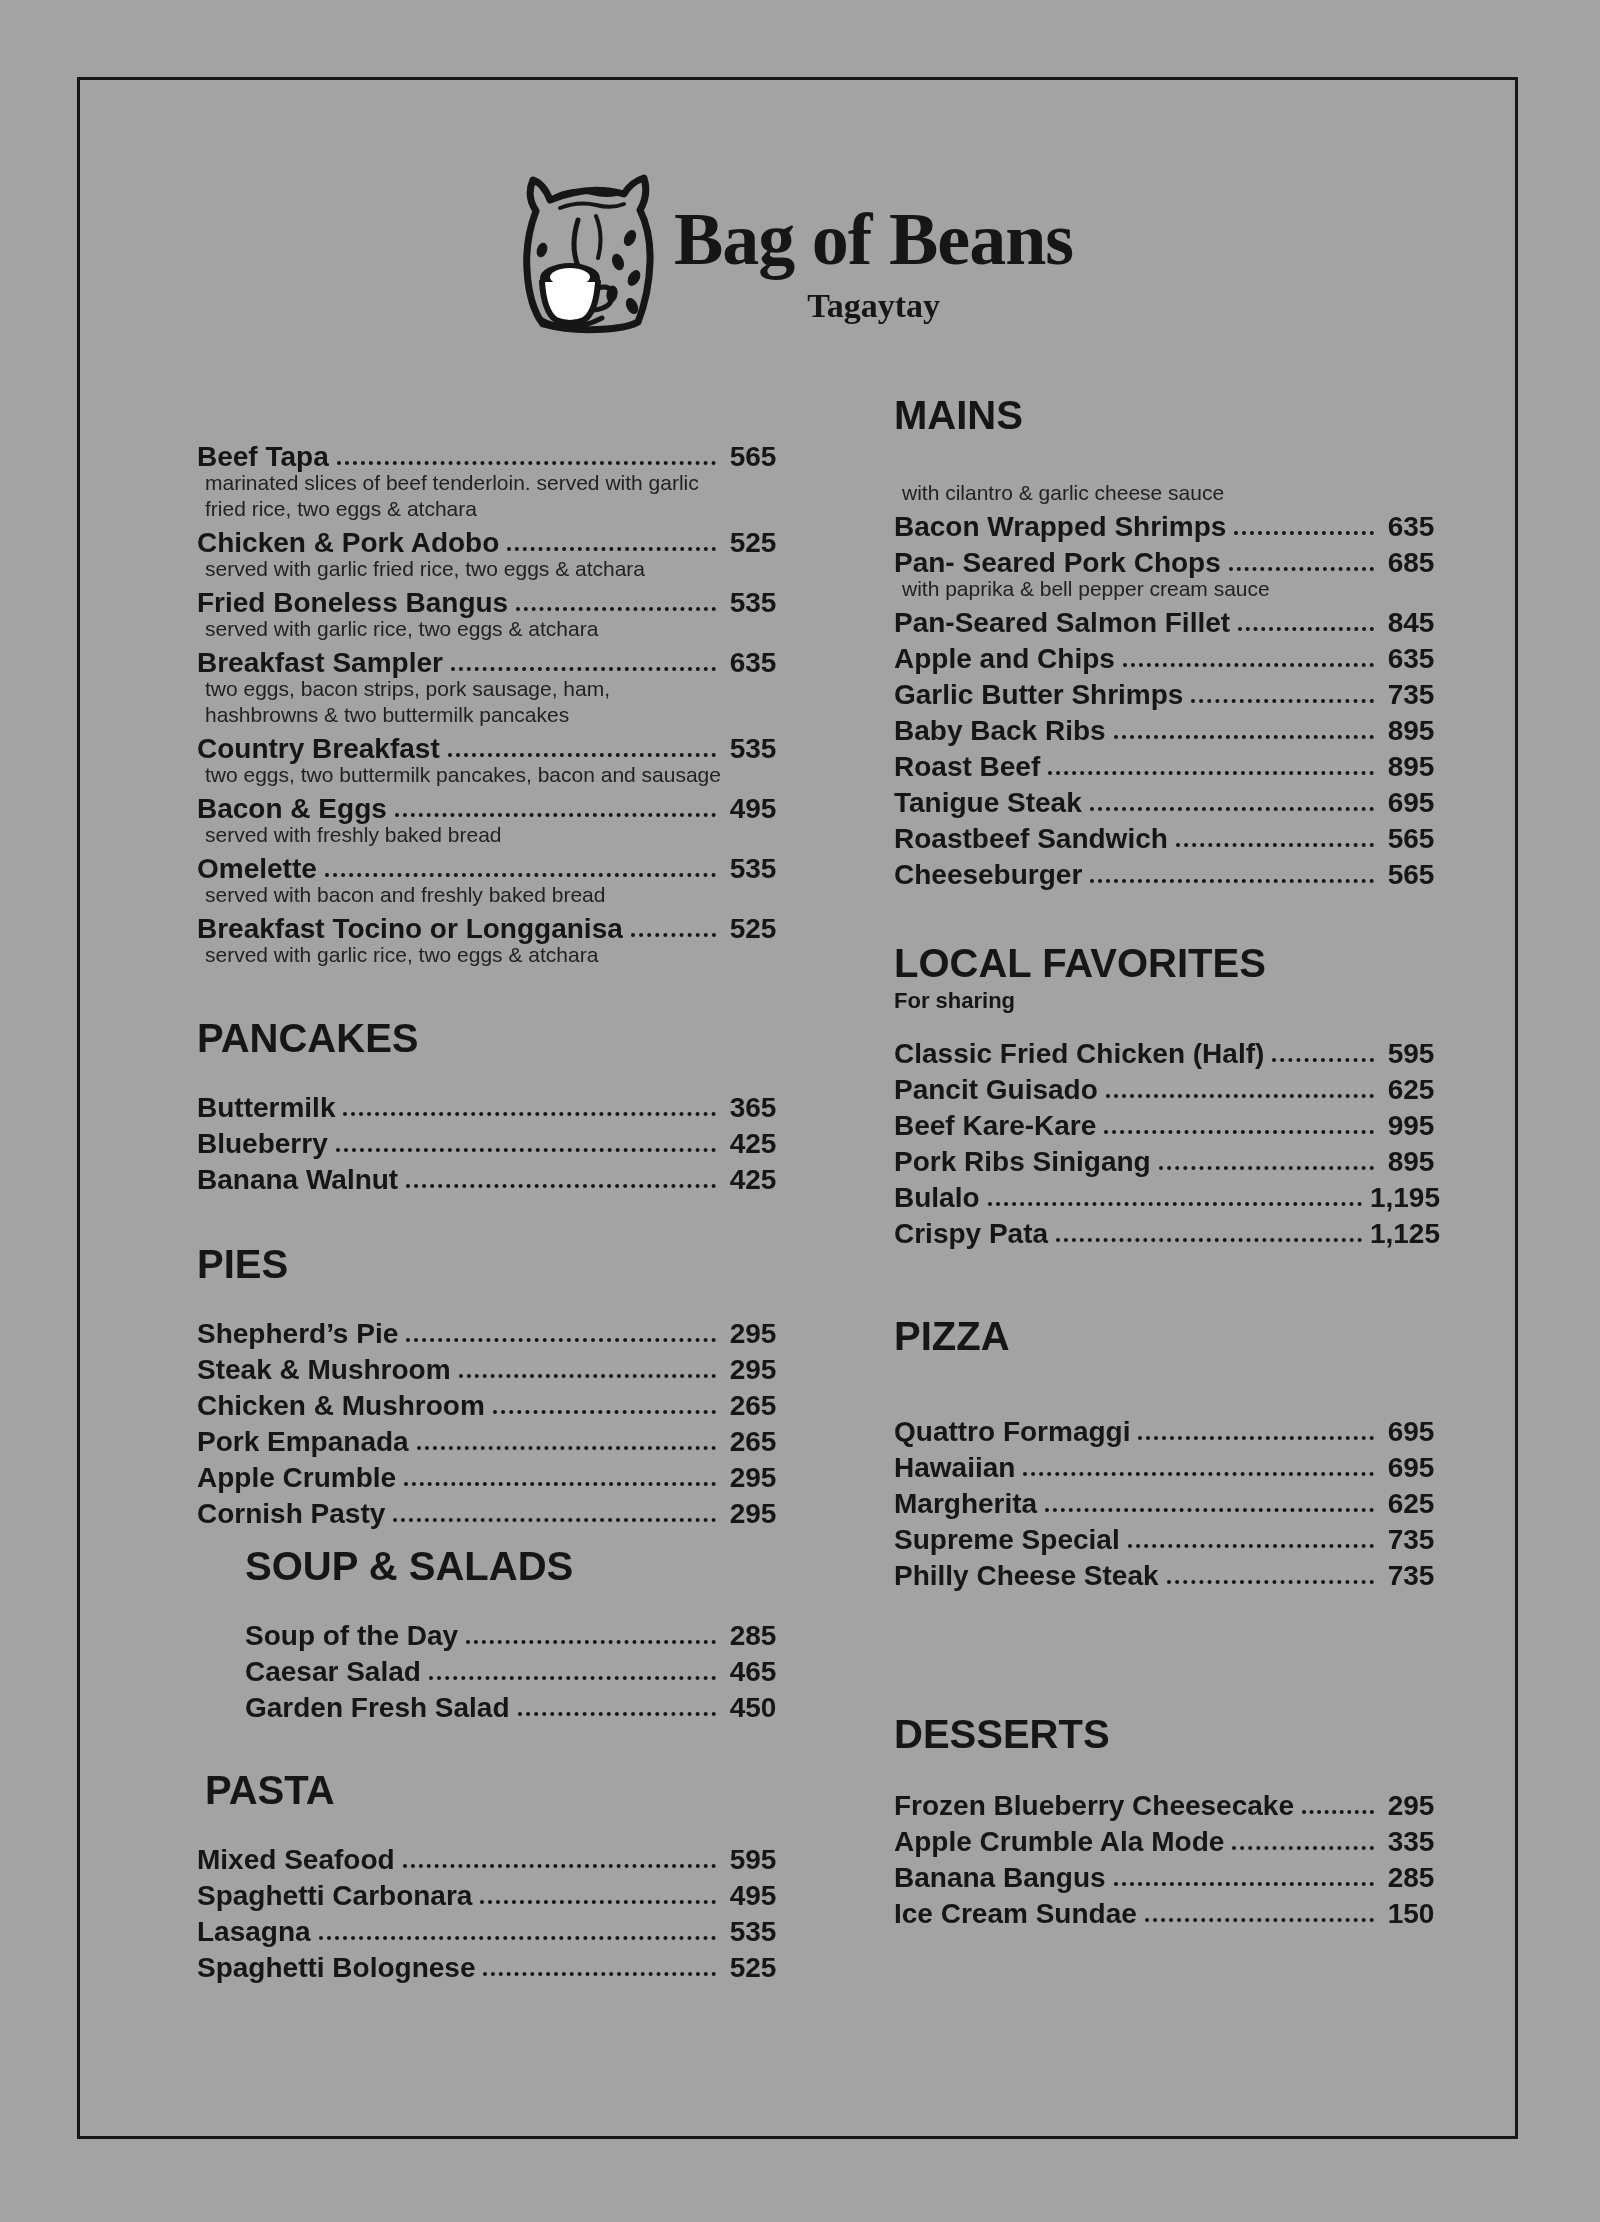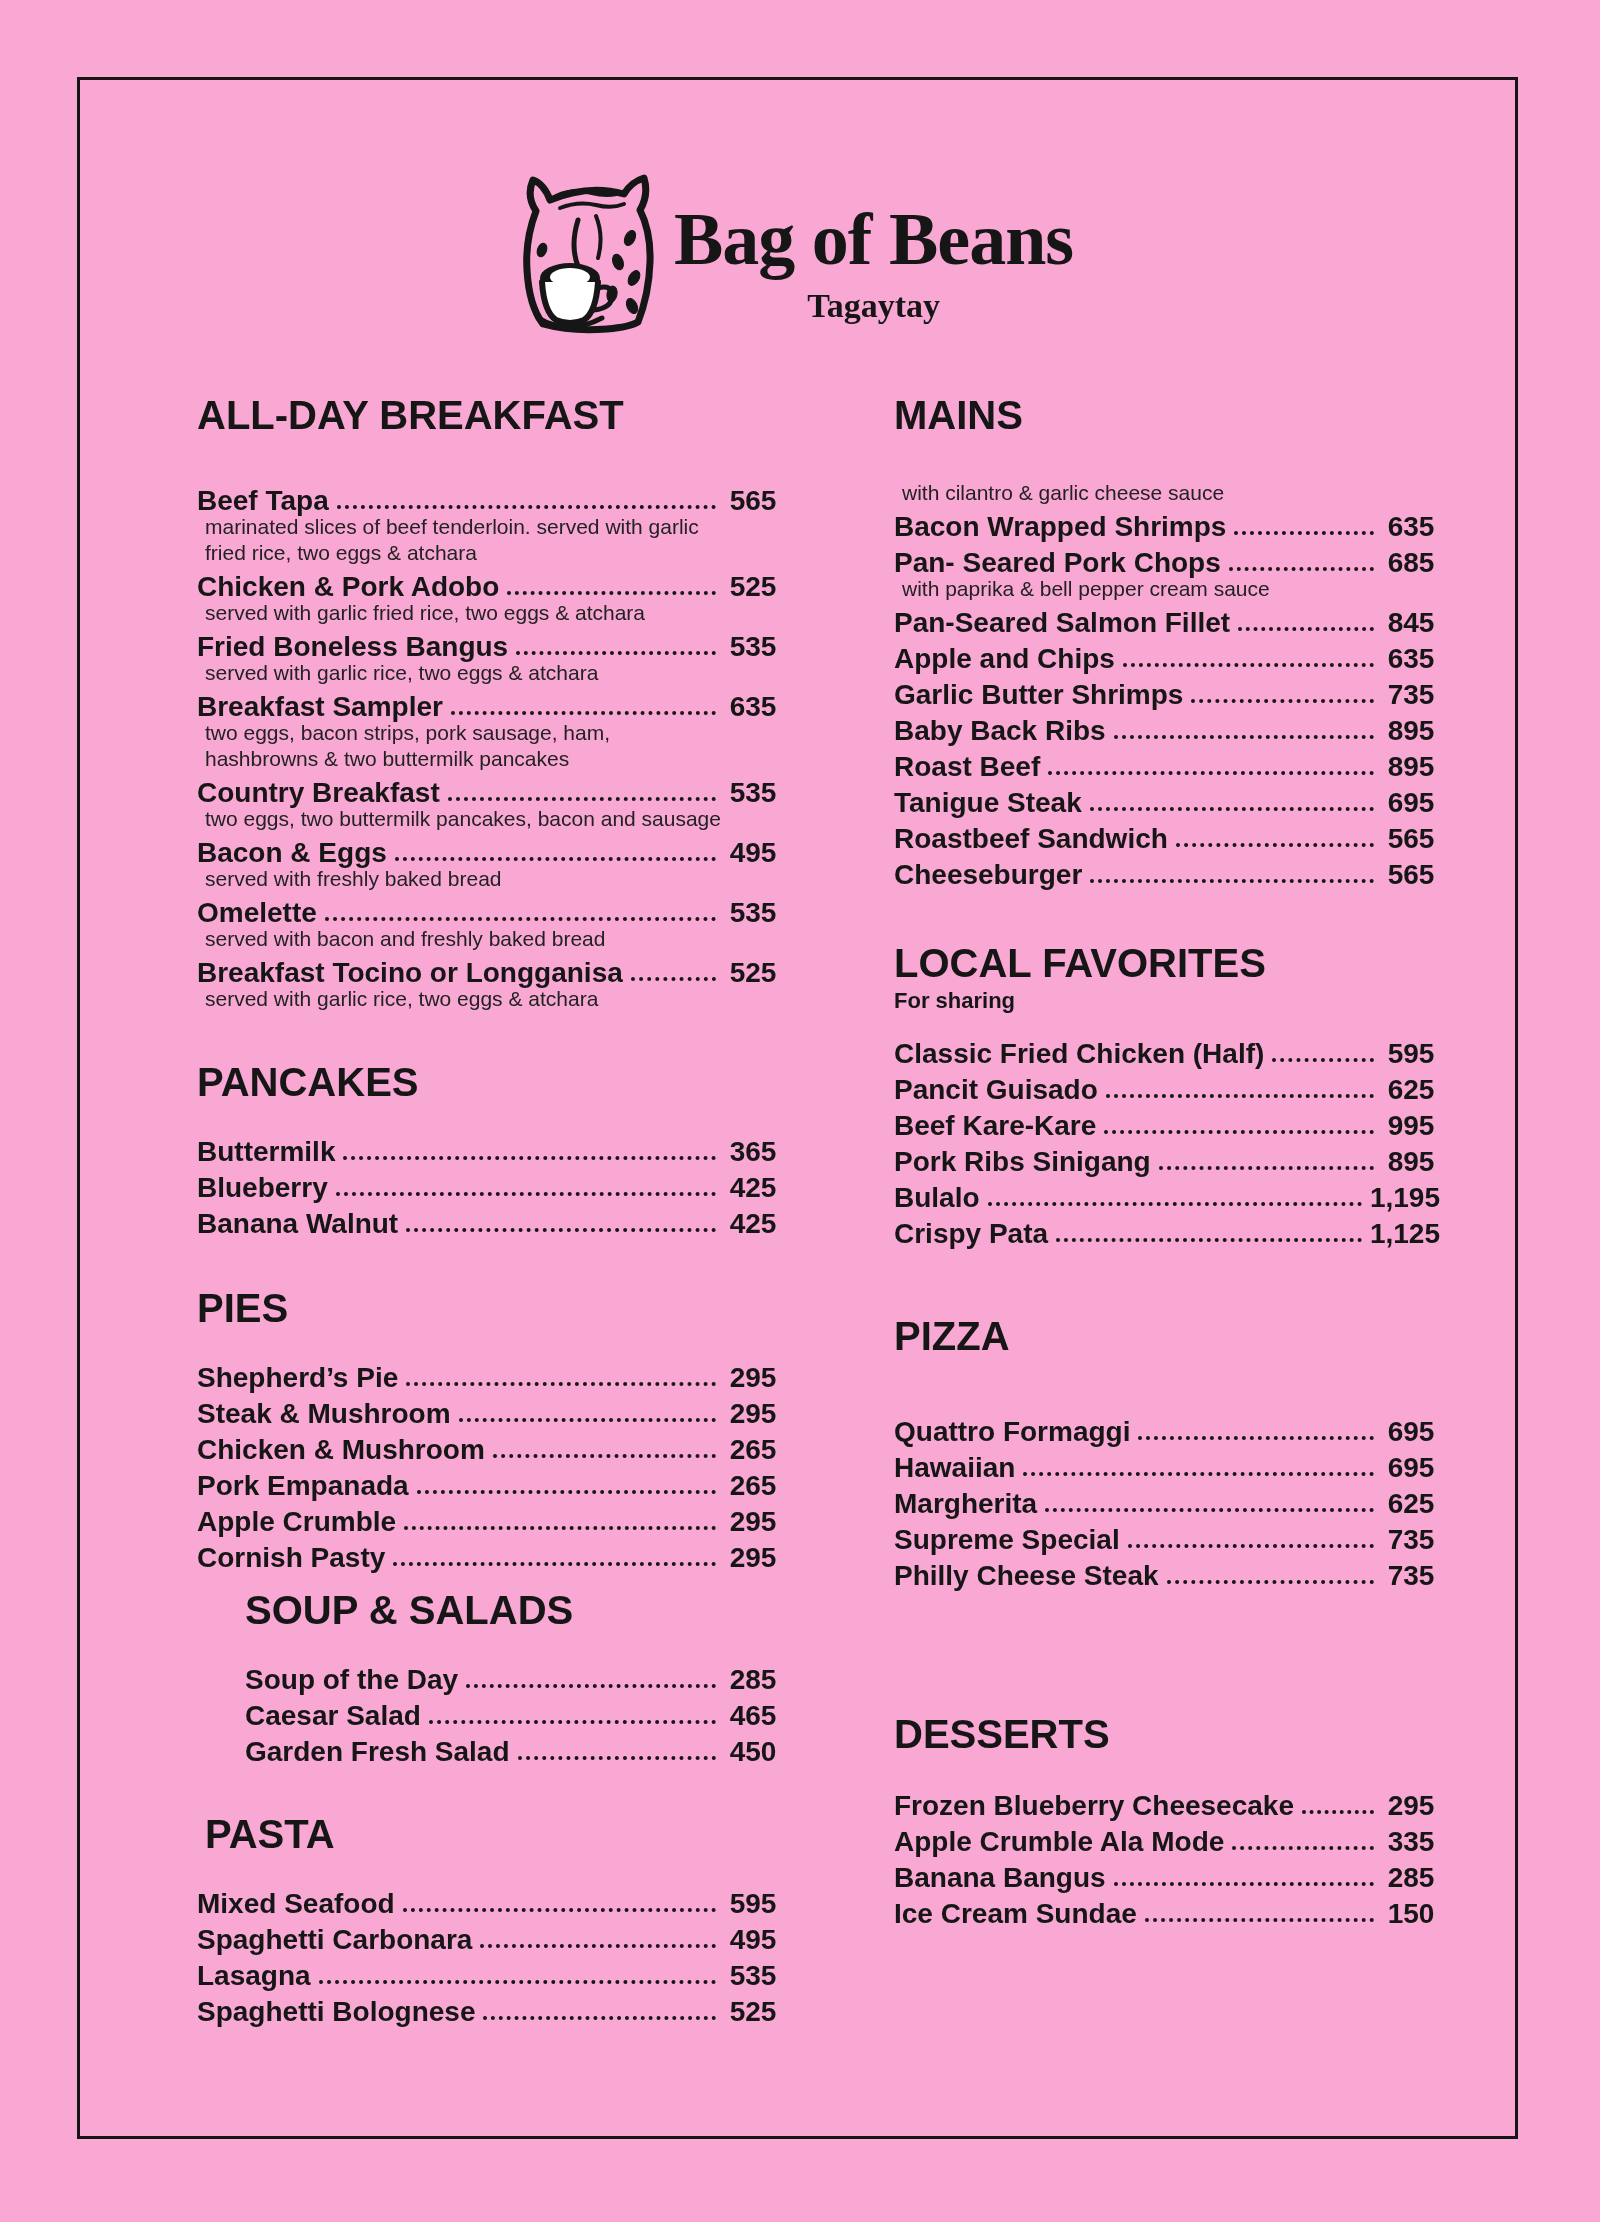--- a/index.html
+++ b/index.html
@@ -1,17 +1,17 @@
 <!DOCTYPE html>
 <html><head>
 <meta charset="utf-8">
 <style>
   html,body { margin:0; padding:0; background:#ffffff; }
   .page {
-    position:relative; width:1600px; height:2222px; background:#f9a8d4;
+    position:relative; width:1600px; height:2222px; background:#a3a3a3;
     font-family:"Liberation Sans", sans-serif; color:#161616; overflow:hidden;
   }
   .frame {
     position:absolute; left:77px; top:77px; width:1441px; height:2062px;
     border:3px solid #161616; box-sizing:border-box;
   }
   
   .logo-row { position:absolute; left:512px; top:166px; display:flex; align-items:flex-start; }
   .logo-svg { width:152px; height:170px; flex:0 0 auto; }
   .brand-block { margin-left:10px; margin-top:32px; }
@@ -88,21 +88,20 @@
       </svg>
     </span>
     <div class="brand-block" data-name="brand-block">
       <div class="brand-name" data-name="brand-name">Bag of Beans</div>
       <div class="brand-loc" data-name="brand-location">Tagaytay</div>
     </div>
   </div>
 
   <div id="col-left" class="col col-left" data-name="menu-column-left">
       <section class="menu-section" data-name="section-all-day-breakfast">
-        <div class="sec-title" data-name="section-title">ALL-DAY BREAKFAST</div>
         <div class="items" data-name="section-items">
           <div class="item" data-name="menu-item">
             <div class="item-row" data-name="menu-item-row">
               <span class="item-name" data-name="item-name">Beef Tapa</span>
               <span class="leader" data-name="dotted-leader"></span>
               <span class="item-price" data-name="item-price">565</span>
             </div>
             <div class="item-desc" data-name="item-description">marinated slices of beef tenderloin. served with garlic fried rice, two eggs &amp; atchara</div>
           </div>
           <div class="item" data-name="menu-item">

